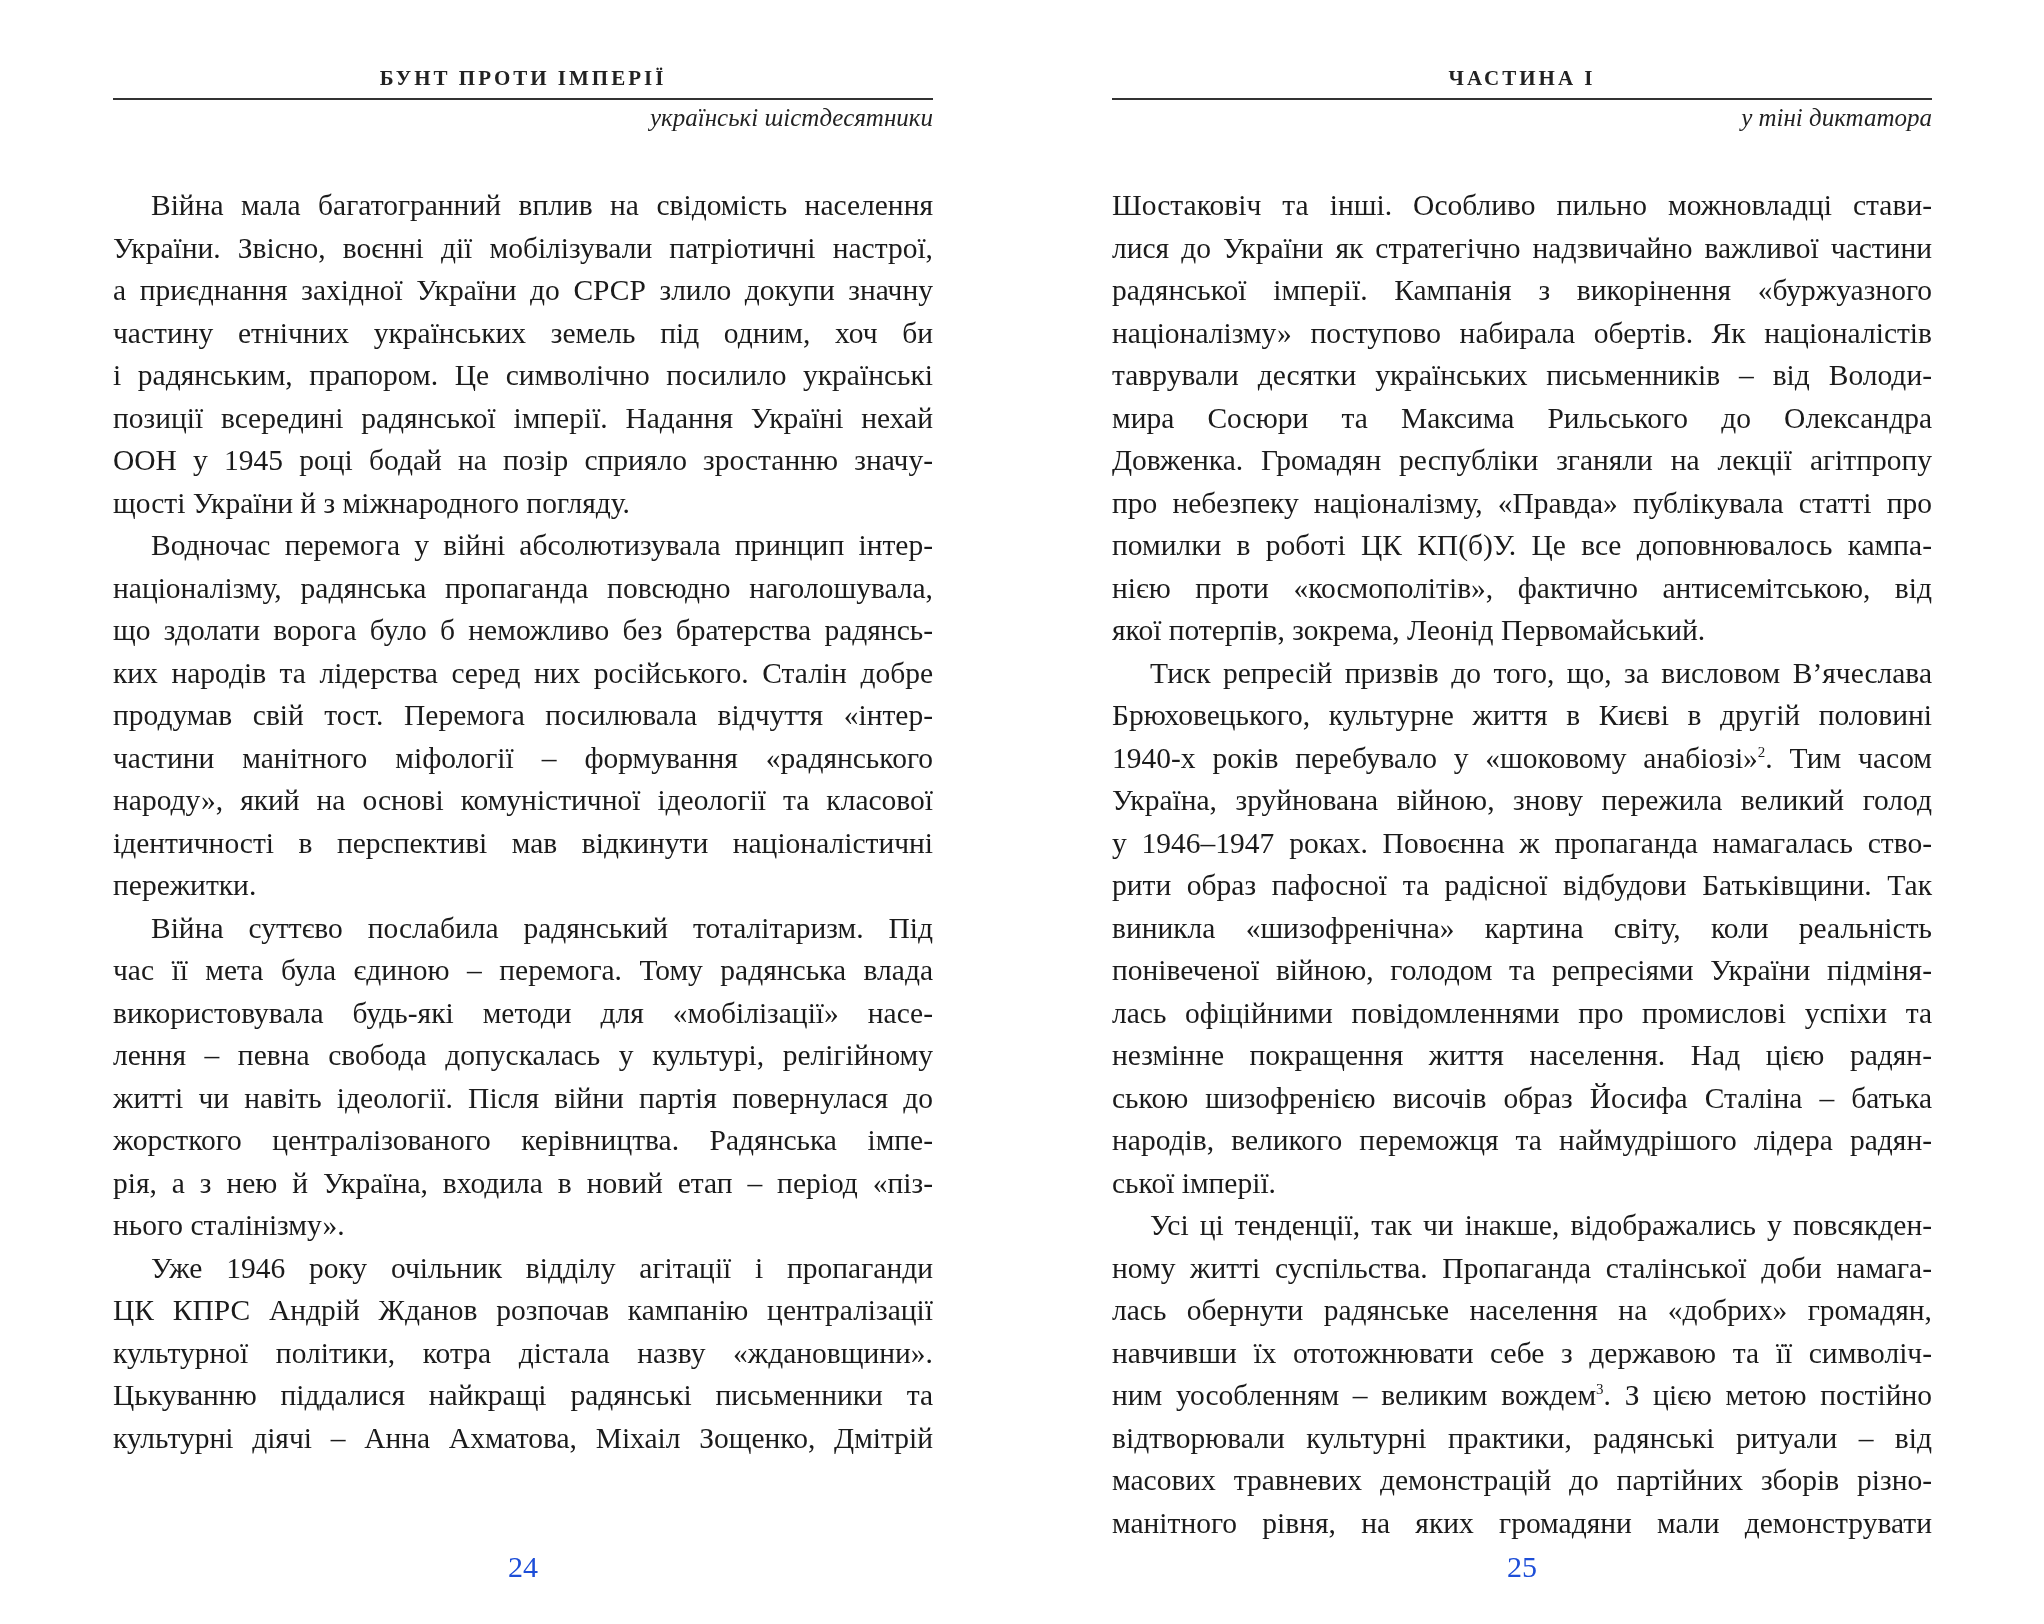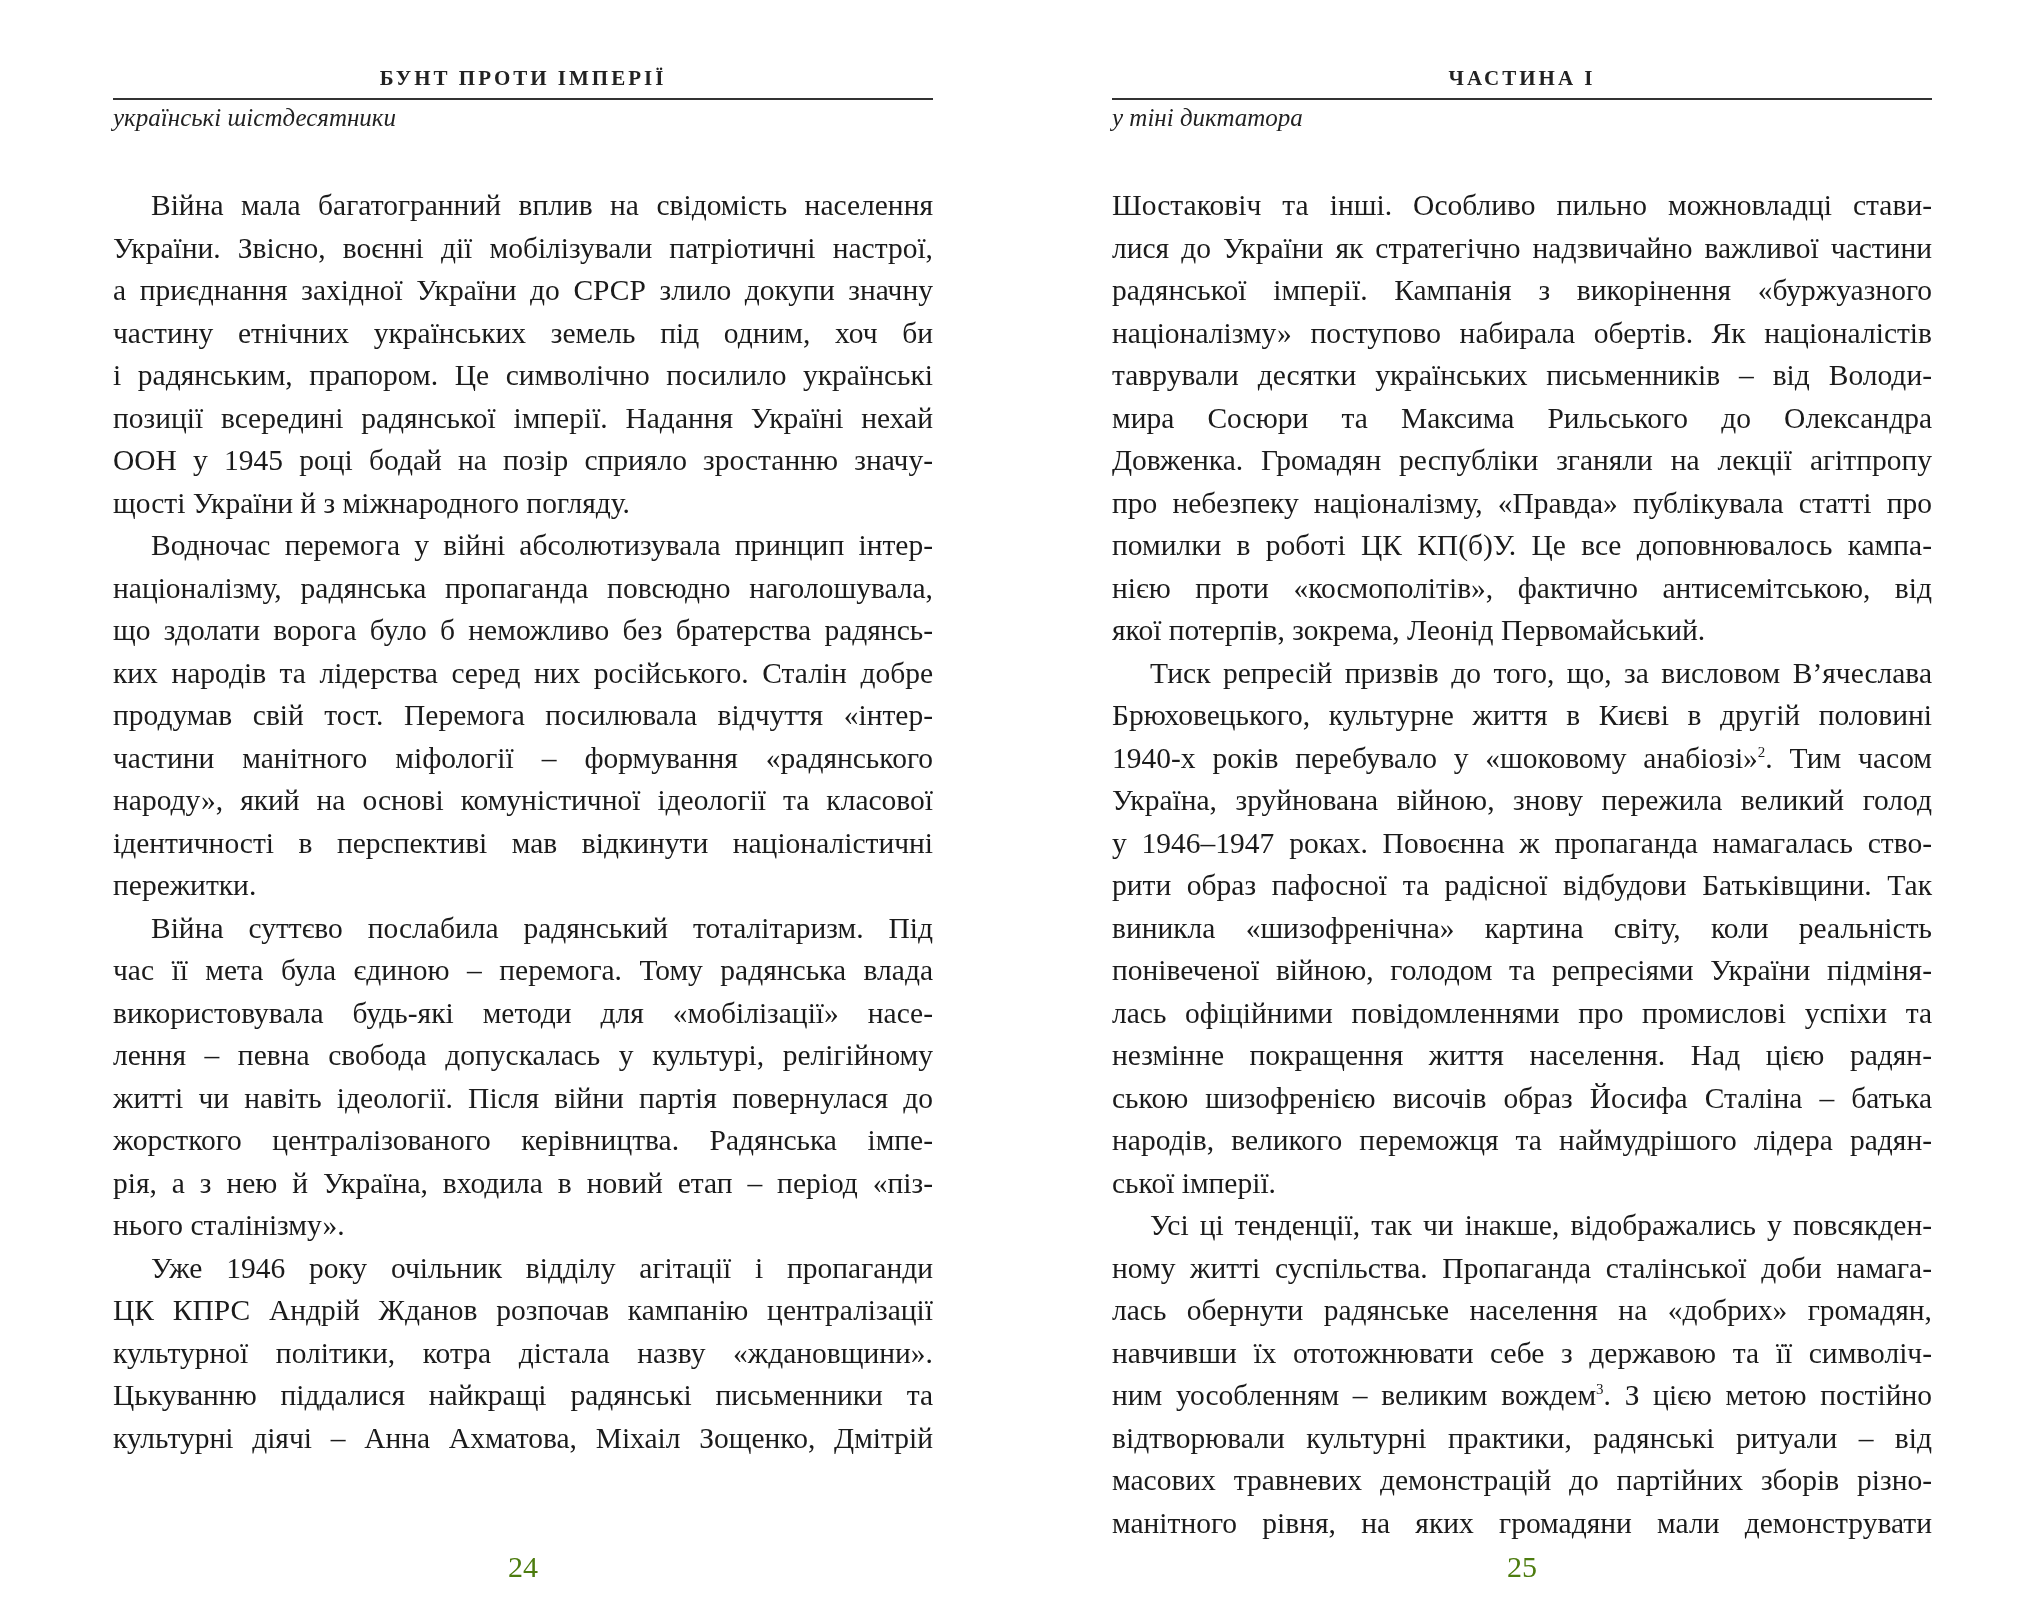--- a/index.html
+++ b/index.html
@@ -19,38 +19,38 @@
     text-align: center; font-size: 21px; letter-spacing: 3px;
     color: #222;
     font-weight: bold;
   }
   .header-rule {
     position: absolute; top: 98px; left: 0; width: 100%;
     height: 0; border-top: 2px solid #333;
   }
   .section-title {
     position: absolute; top: 104px; left: 0; width: 100%;
-    text-align: left; font-size: 25px; font-style: italic; color: #222;
+    text-align: right; font-size: 25px; font-style: italic; color: #222;
   }
 
   .body-text {
     position: absolute; top: 184px; left: 0; width: 100%;
   }
   .line {
     height: 42.5px; line-height: 42.5px; font-size: 29.5px;
     white-space: nowrap; text-align: justify; text-align-last: justify;
     color: #1b1b1b;
   }
   .line.indent { padding-left: 38px; }
   .line.last { text-align-last: left; }
   sup { font-size: 15px; line-height: 0; vertical-align: super; }
 
   .page-number {
     position: absolute; top: 1550px; left: 0; width: 100%;
-    text-align: center; font-size: 30px; color: #4d7c0f;
+    text-align: center; font-size: 30px; color: #1d4ed8;
   }
 </style>
 </head>
 <body>
 
 <div class="page left">
   <div class="running-title">БУНТ ПРОТИ ІМПЕРІЇ</div>
   <div class="header-rule"></div>
   <div class="section-title">українські шістдесятники</div>
   <div class="body-text">

